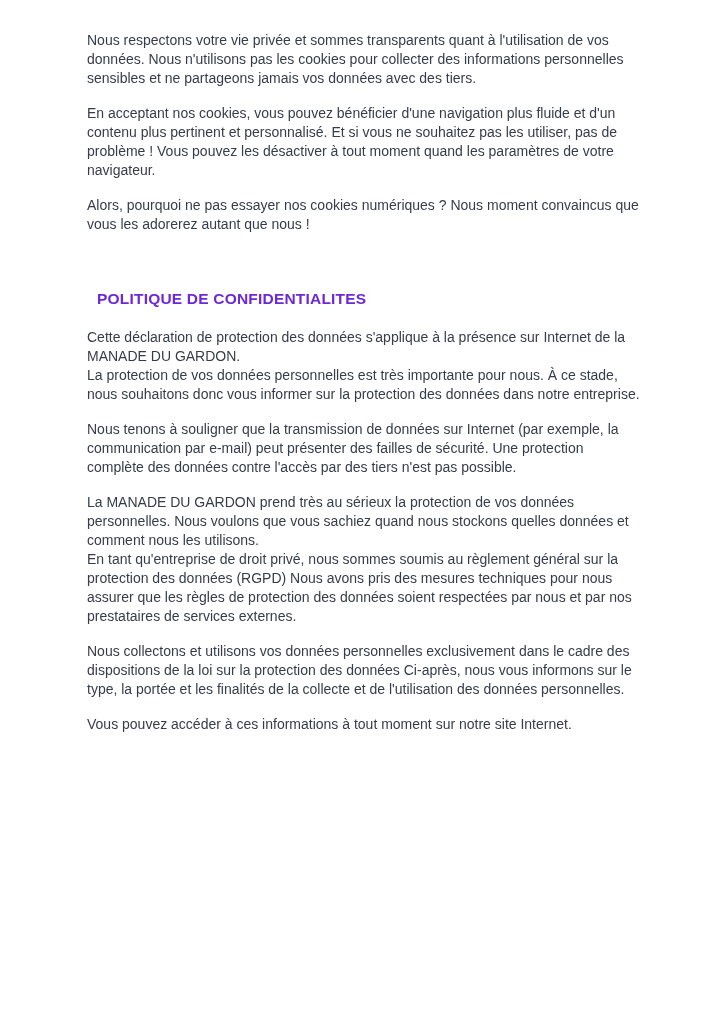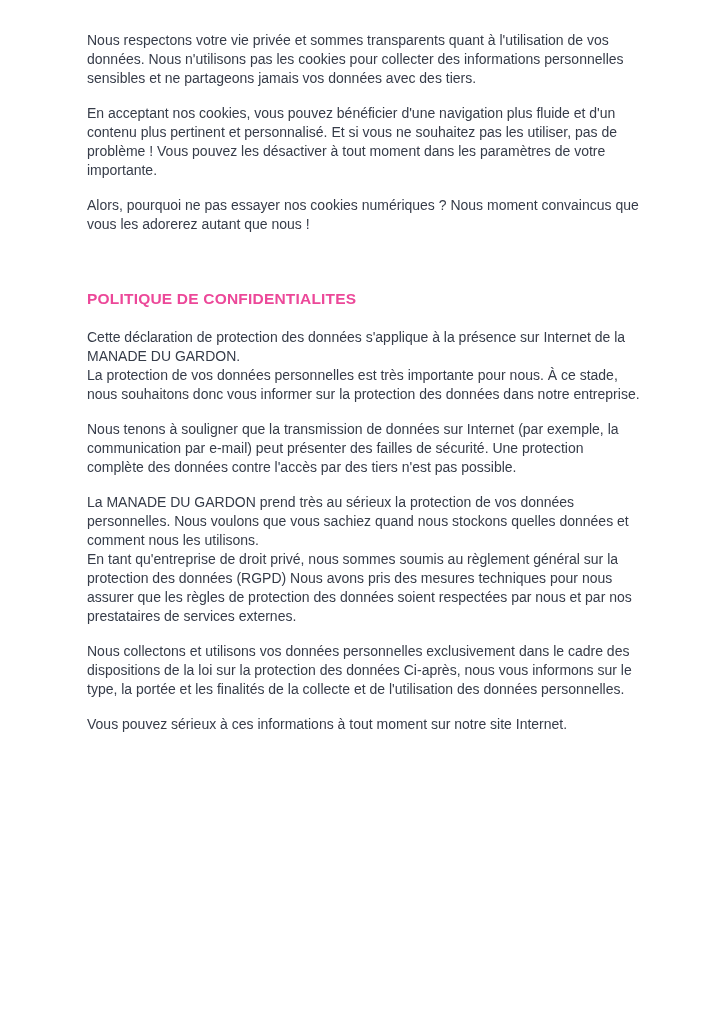--- a/index.html
+++ b/index.html
@@ -23,49 +23,49 @@
       width: 556px;
     }
     .body-par {
       margin: 0 0 16px 0;
       font-size: 14px;
       line-height: 19px;
       color: #363c49;
       white-space: pre-line;
     }
     .section-heading {
-      margin: 56px 0 20px 0;
+      margin: 56px 0 20px 10px;
       font-size: 15.5px;
       line-height: 18px;
       font-weight: 700;
       letter-spacing: 0.2px;
-      color: #ec4899;
+      color: #6d28d9;
       font-family: "Liberation Sans", sans-serif;
     }
   </style>
 </head>
 <body>
 
 <div class="page">
   <div class="content">
 
     <p class="body-par">Nous respectons votre vie privée et sommes transparents quant à l'utilisation de vos données. Nous n'utilisons pas les cookies pour collecter des informations personnelles sensibles et ne partageons jamais vos données avec des tiers.</p>
 
-    <p class="body-par">En acceptant nos cookies, vous pouvez bénéficier d'une navigation plus fluide et d'un contenu plus pertinent et personnalisé. Et si vous ne souhaitez pas les utiliser, pas de problème ! Vous pouvez les désactiver à tout moment dans les paramètres de votre importante.</p>
+    <p class="body-par">En acceptant nos cookies, vous pouvez bénéficier d'une navigation plus fluide et d'un contenu plus pertinent et personnalisé. Et si vous ne souhaitez pas les utiliser, pas de problème ! Vous pouvez les désactiver à tout moment quand les paramètres de votre navigateur.</p>
 
     <p class="body-par">Alors, pourquoi ne pas essayer nos cookies numériques ? Nous moment convaincus que vous les adorerez autant que nous !</p>
 
     <h1 class="section-heading">POLITIQUE DE CONFIDENTIALITES</h1>
 
     <p class="body-par">Cette déclaration de protection des données s'applique à la présence sur Internet de la MANADE DU GARDON.
 La protection de vos données personnelles est très importante pour nous. À ce stade, nous souhaitons donc vous informer sur la protection des données dans notre entreprise.</p>
 
     <p class="body-par">Nous tenons à souligner que la transmission de données sur Internet (par exemple, la communication par e-mail) peut présenter des failles de sécurité. Une protection complète des données contre l'accès par des tiers n'est pas possible.</p>
 
     <p class="body-par">La MANADE DU GARDON prend très au sérieux la protection de vos données personnelles. Nous voulons que vous sachiez quand nous stockons quelles données et comment nous les utilisons.
 En tant qu'entreprise de droit privé, nous sommes soumis au règlement général sur la protection des données (RGPD) Nous avons pris des mesures techniques pour nous assurer que les règles de protection des données soient respectées par nous et par nos prestataires de services externes.</p>
 
     <p class="body-par">Nous collectons et utilisons vos données personnelles exclusivement dans le cadre des dispositions de la loi sur la protection des données Ci-après, nous vous informons sur le type, la portée et les finalités de la collecte et de l'utilisation des données personnelles.</p>
 
-    <p class="body-par">Vous pouvez sérieux à ces informations à tout moment sur notre site Internet.</p>
+    <p class="body-par">Vous pouvez accéder à ces informations à tout moment sur notre site Internet.</p>
 
   </div>
 </div>
 
 </body></html>

